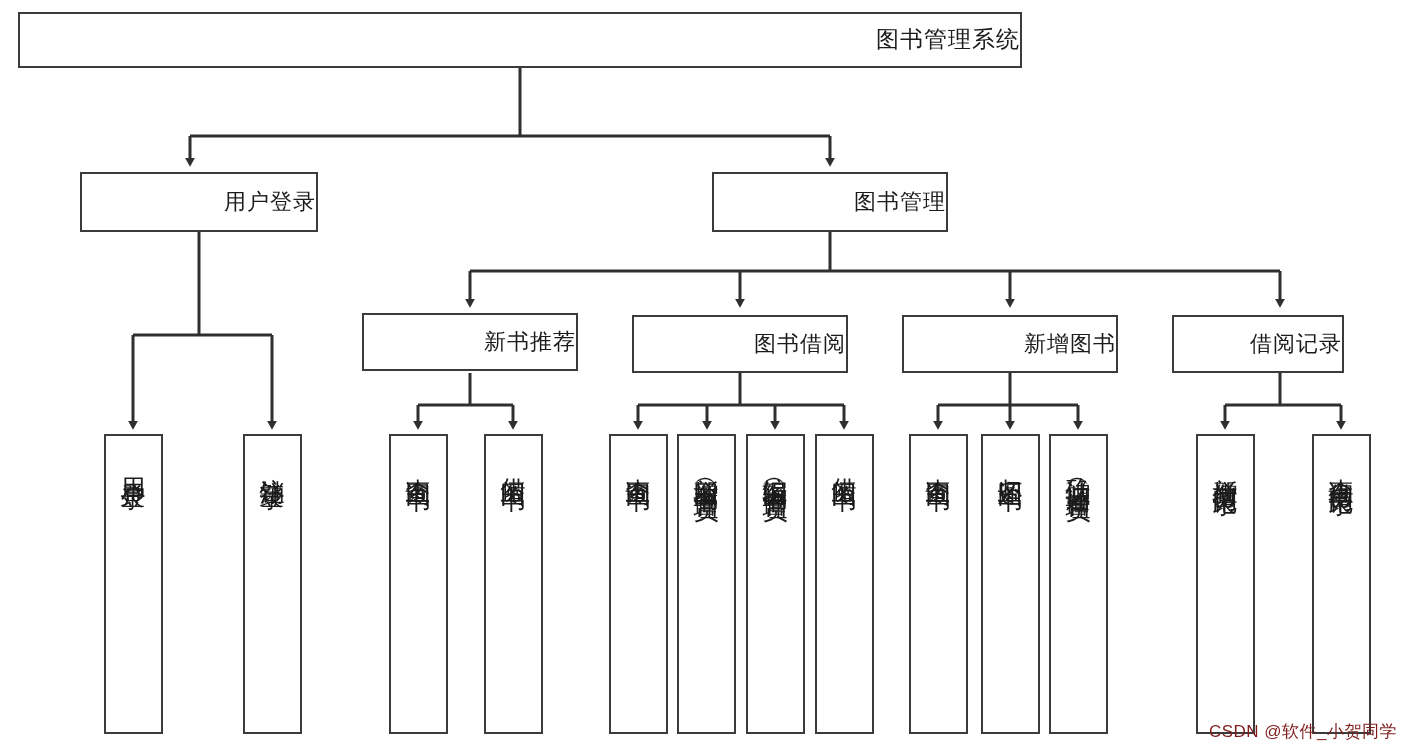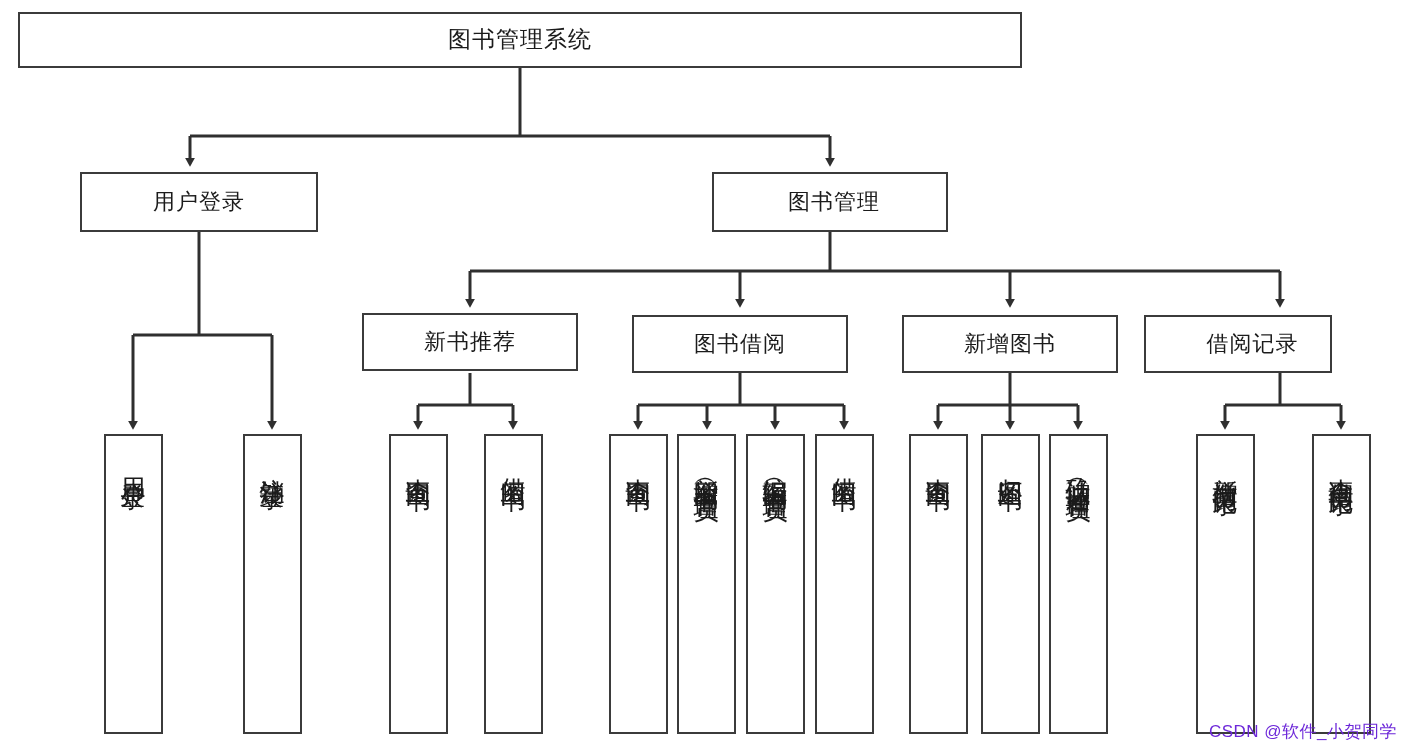--- a/index.html
+++ b/index.html
@@ -14,21 +14,21 @@
   #diagram-root{position:absolute;left:0;top:0;width:1405px;height:747px;}
   #wires{position:absolute;left:0;top:0;width:1405px;height:747px;}
 
   .node{
     position:absolute;
     box-sizing:border-box;
     border:2px solid #3b3b3b;
     background:#ffffff;
     display:flex;
     align-items:center;
-    justify-content:center;
+    justify-content:flex-end;
     color:#1b1b1b;
   }
   .node .label{
     display:block;
     white-space:nowrap;
     letter-spacing:1px;
   }
   .node.horiz .label{
     font-size:22px;
     line-height:1.1;
@@ -45,21 +45,21 @@
     font-size:25px;
     line-height:1.12;
     letter-spacing:3px;
     white-space:nowrap;
   }
   #watermark{
     position:absolute;
     right:8px;
     bottom:4px;
     font-size:17px;
-    color:#6d28d9;
+    color:#7f1d1d;
     white-space:nowrap;
     letter-spacing:0.5px;
   }
 </style>
 </head>
 <body>
 
 <div id="diagram-root">
 
   <svg id="wires" viewBox="0 0 1405 747" width="1405" height="747" aria-hidden="true">
@@ -127,21 +127,21 @@
 
   <div class="node horiz" style="left:362px;top:313px;width:216px;height:58px;">
     <span class="label">新书推荐</span>
   </div>
   <div class="node horiz" style="left:632px;top:315px;width:216px;height:58px;">
     <span class="label">图书借阅</span>
   </div>
   <div class="node horiz" style="left:902px;top:315px;width:216px;height:58px;">
     <span class="label">新增图书</span>
   </div>
-  <div class="node horiz" style="left:1144px;top:315px;width:188px;height:58px;padding-left:29px;">
+  <div class="node horiz" style="left:1172px;top:315px;width:172px;height:58px;padding-left:29px;">
     <span class="label">借阅记录</span>
   </div>
 
   <div class="node vert" style="left:104px;top:434px;width:59px;height:300px;">
     <span class="label">用户登录</span>
   </div>
   <div class="node vert" style="left:243px;top:434px;width:59px;height:300px;">
     <span class="label">注销登录</span>
   </div>
 

